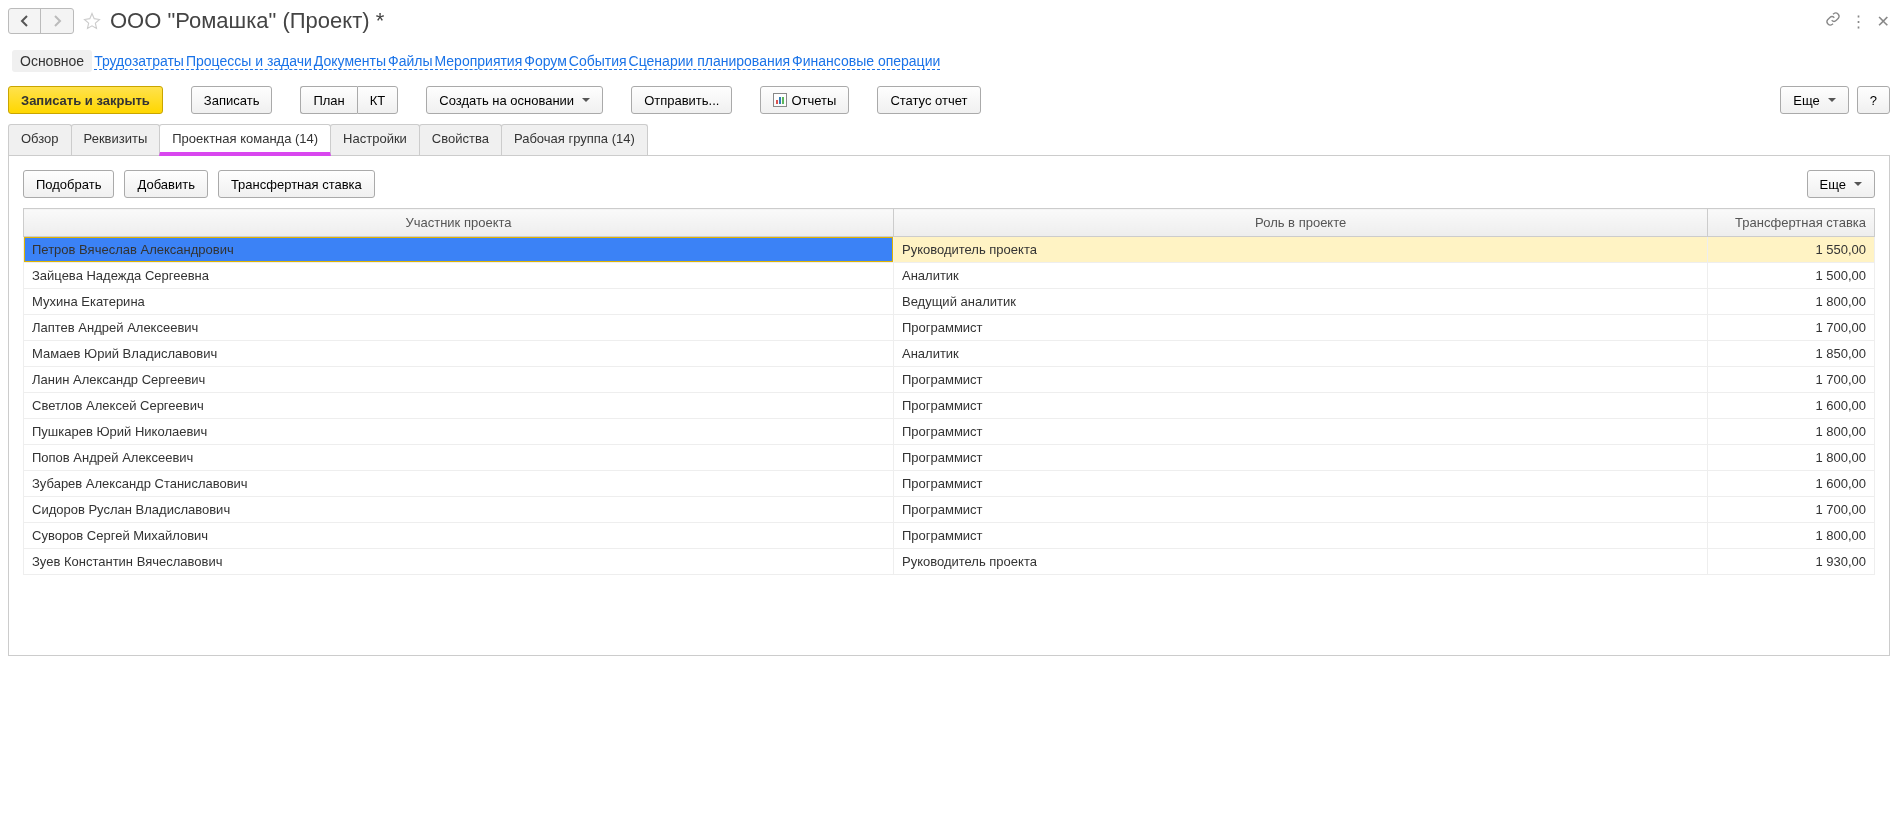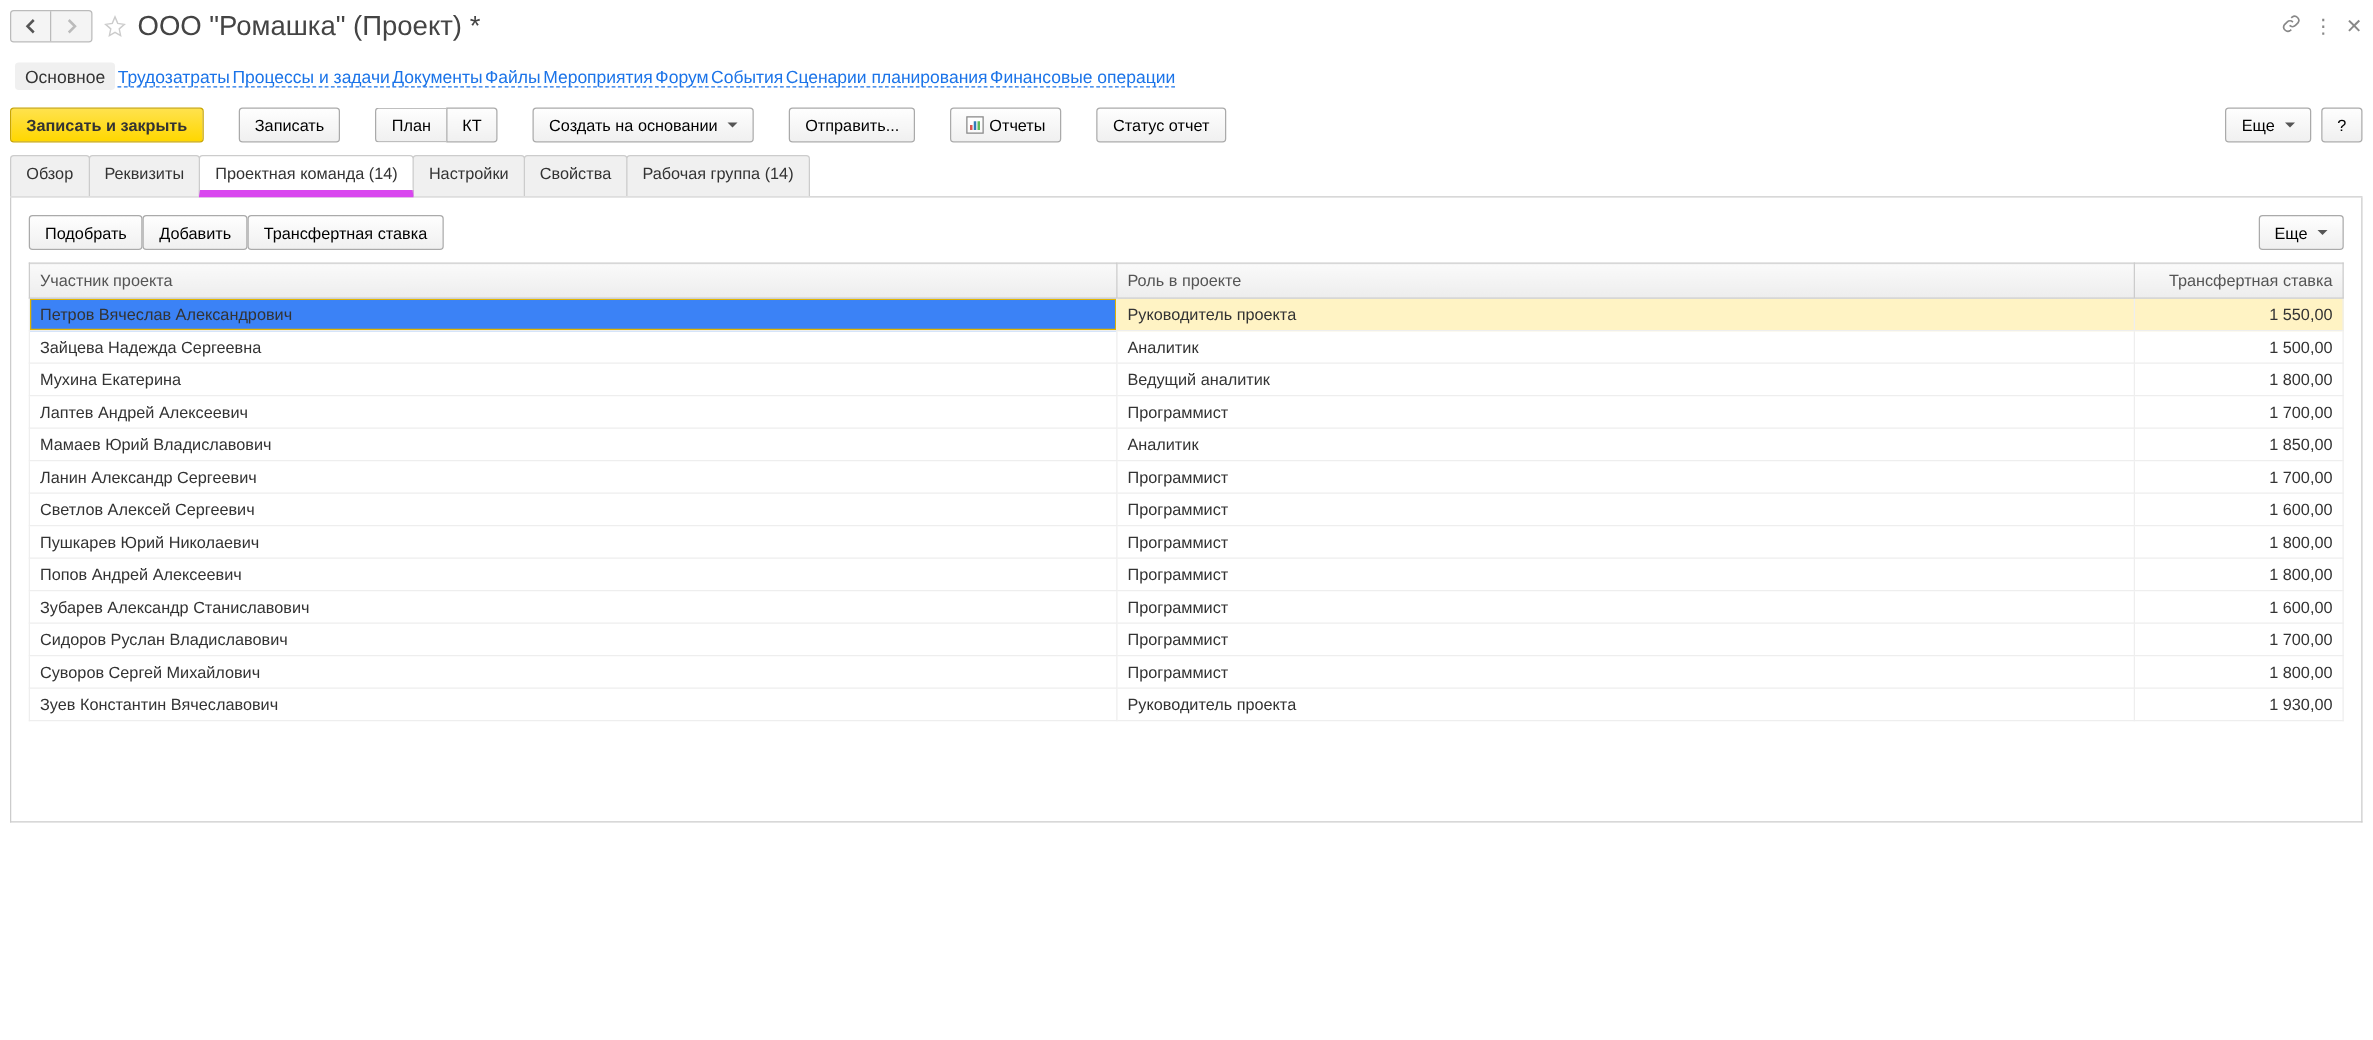--- a/index.html
+++ b/index.html
@@ -115,42 +115,43 @@
       background: #f0f0f0;
       cursor: pointer;
       margin-right: -1px;
       font-size: 13px;
       color: #333;
       position: relative;
       border-radius: 3px 3px 0 0;
     }
     .sub-tab.active {
       background: #ffffff;
-      border-bottom: 6px solid #d946ef;
+      border-bottom: 4px solid #d946ef;
       margin-bottom: -1px;
       z-index: 1;
     }
     .content-panel {
       border: 1px solid #ccc;
       border-top: none;
       padding: 14px;
       min-height: 500px;
     }
     .inner-toolbar {
       display: flex;
+      gap: 10px;
       margin-bottom: 10px;
     }
     .data-table {
       width: 100%;
       border: 1px solid #ccc;
       border-collapse: collapse;
     }
     .data-table th {
       background: linear-gradient(#fafafa, #ededed);
-      text-align: left;
+      text-align: center;
       padding: 6px 8px;
       border: 1px solid #ccc;
       font-weight: normal;
       color: #555;
       font-size: 13px;
     }
     .data-table th:last-child, .data-table td:last-child { text-align: right; }
     .data-table td {
       padding: 5px 8px;
       border-left: 1px solid #eee;

